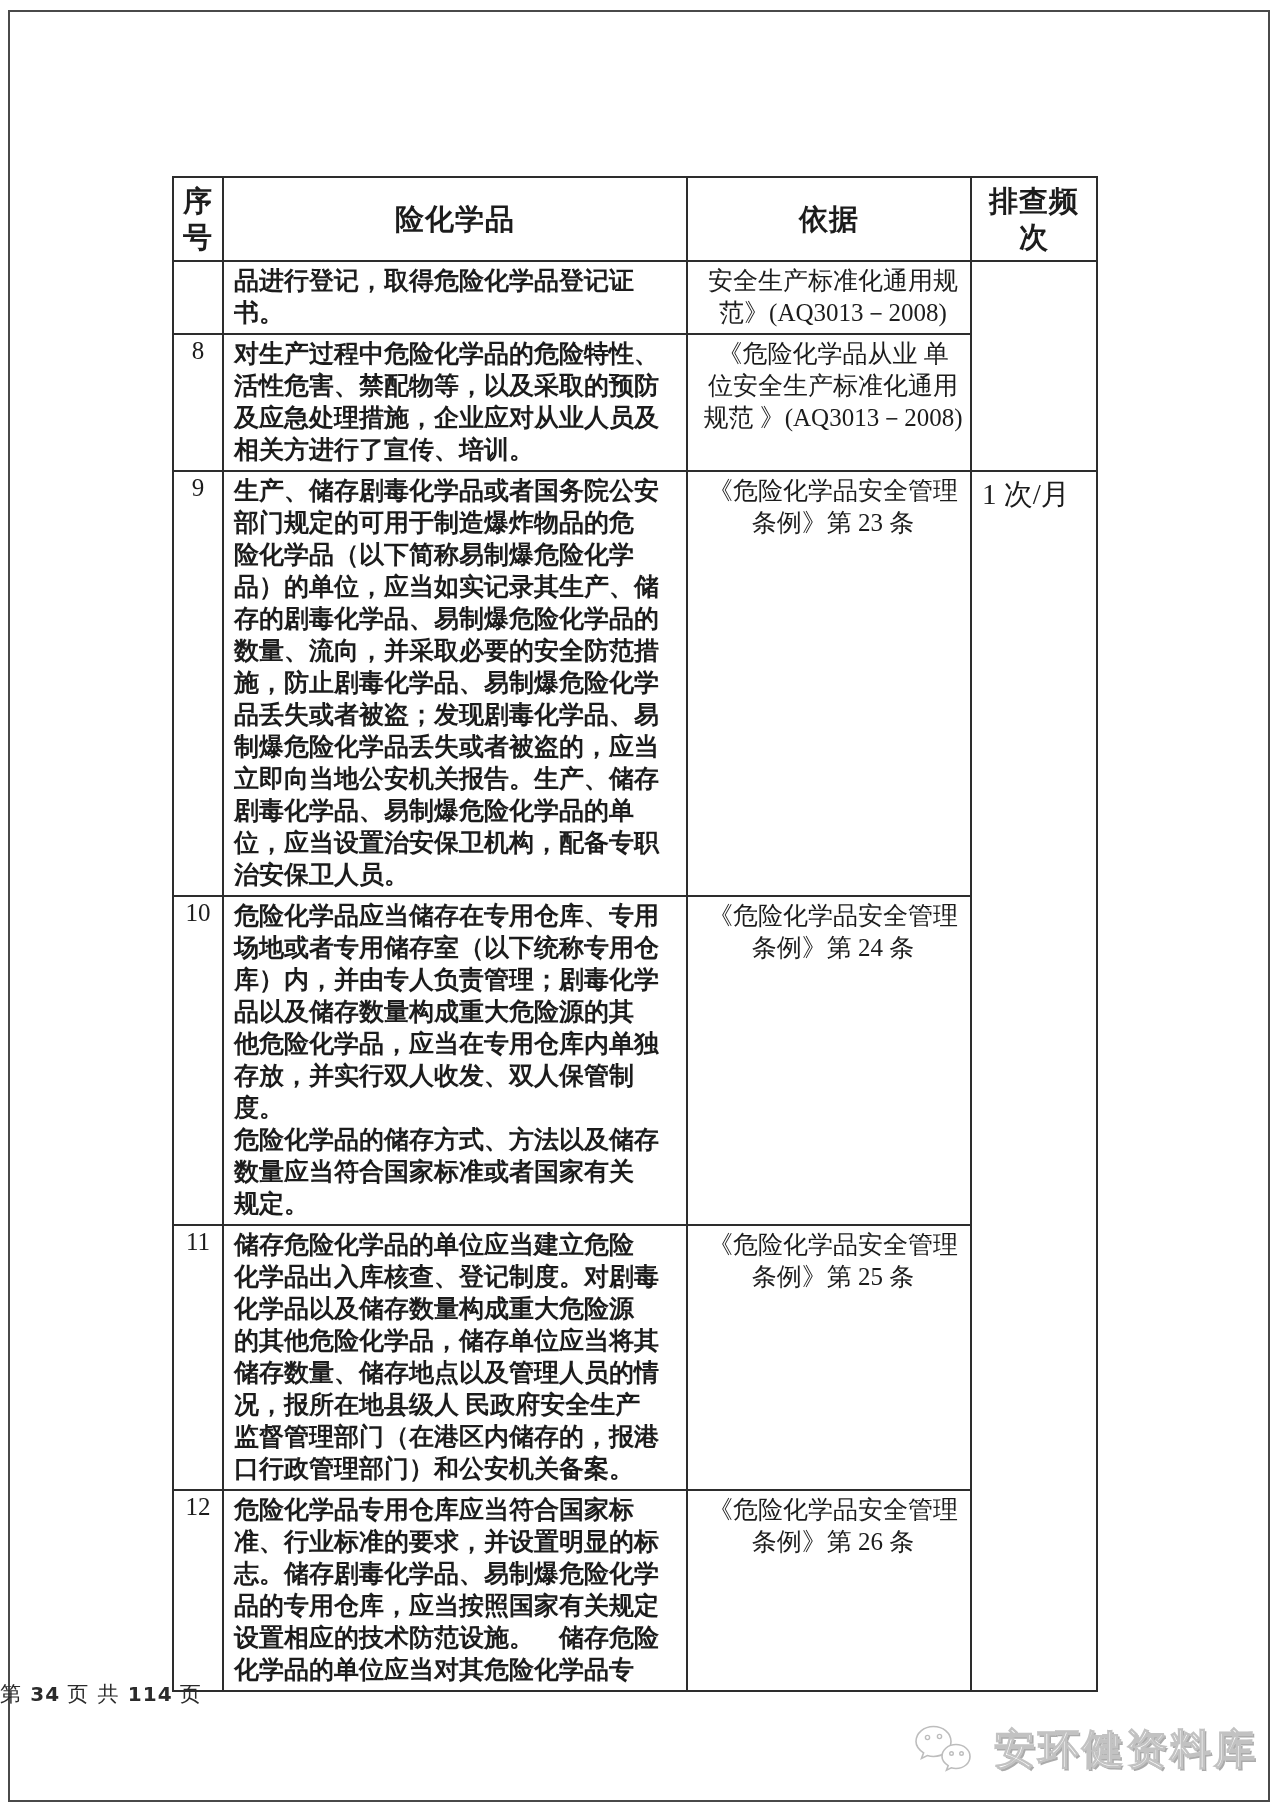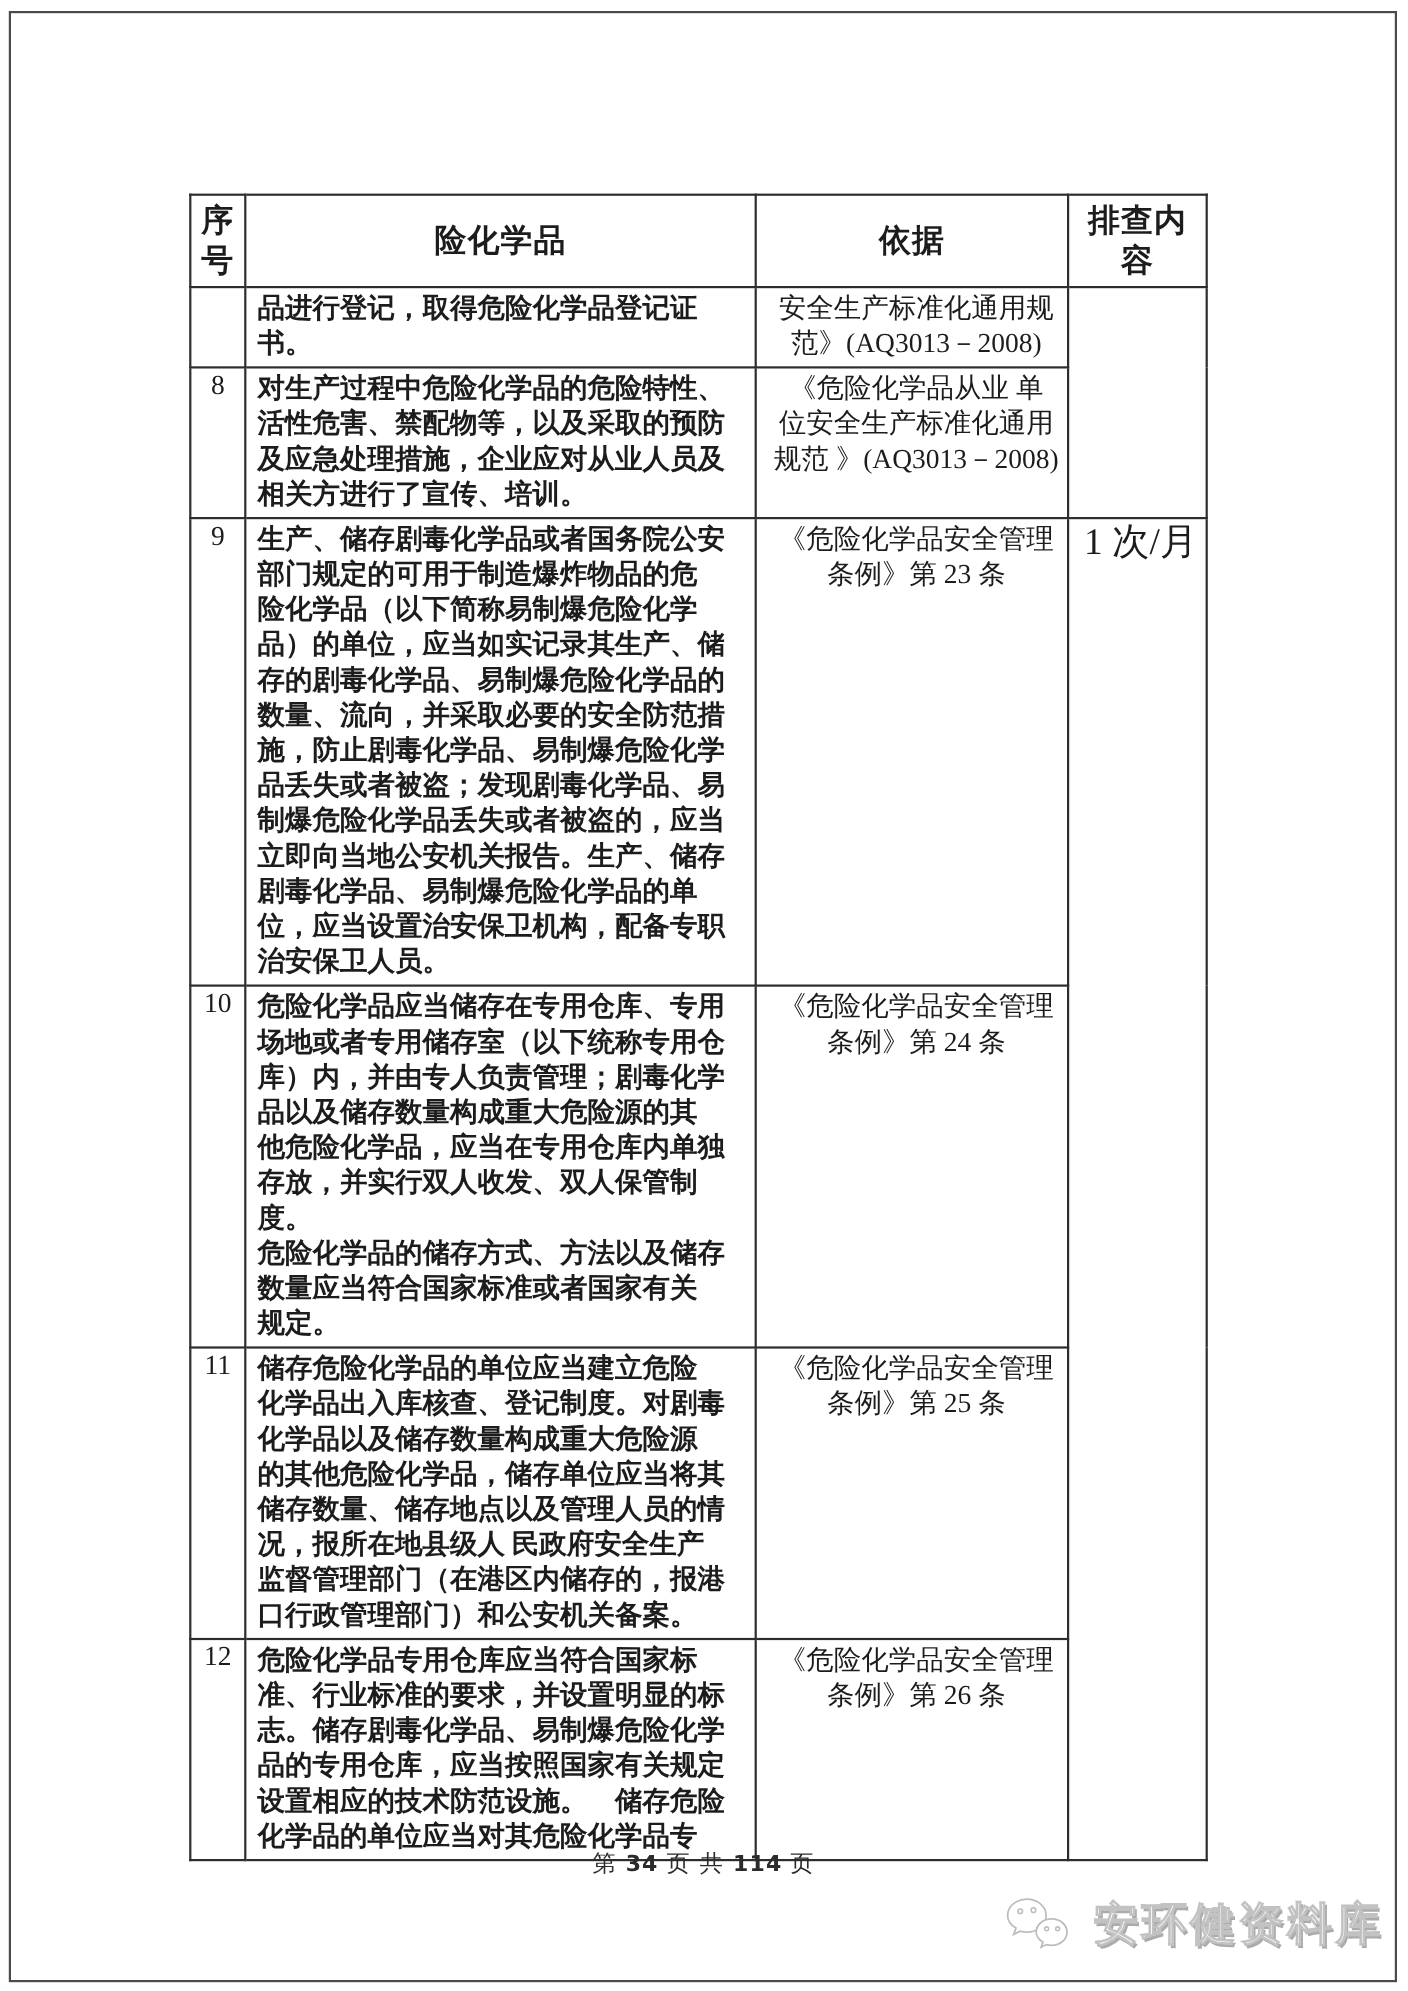--- a/index.html
+++ b/index.html
@@ -65,31 +65,30 @@
     font-weight: bold;
   }
   td.basis {
     font-size: 25px;
     line-height: 32px;
     padding: 3px 4px 4px 12px;
     white-space: pre-line;
     text-align: center;
   }
   td.freq {
-    font-size: 34px;
+    font-size: 29px;
     line-height: 32px;
     padding: 6px 4px 4px 10px;
-    text-align: center;
+    text-align: left;
     vertical-align: top;
   }
   .footer {
     position: absolute;
     left: 0; top: 1680px;
     width: 1280px;
-    text-align: center;
     font-size: 21px;
     color: #2b2b2b;
     letter-spacing: 2px;
   }
   .footer .num {
     font-family: "DejaVu Sans", "Liberation Sans", sans-serif;
     font-weight: 600;
     font-size: 20px;
     letter-spacing: 1px;
   }
@@ -123,21 +122,21 @@
       <col class="c-seq">
         <col class="c-content">
         <col class="c-basis">
         <col class="c-freq">
     </colgroup>
     <tbody>
       <tr>
         <th>序号</th>
         <th>险化学品</th>
         <th>依据</th>
-        <th>排查内容</th>
+        <th>排查频次</th>
       </tr>
       <tr>
         <td class="seq"></td>
         <td class="content">品进行登记，取得危险化学品登记证
 书。</td>
         <td class="basis">安全生产标准化通用规
 范》(AQ3013－2008)</td>
         <td class="freq" rowspan="2"></td>
       </tr>
       <tr>

